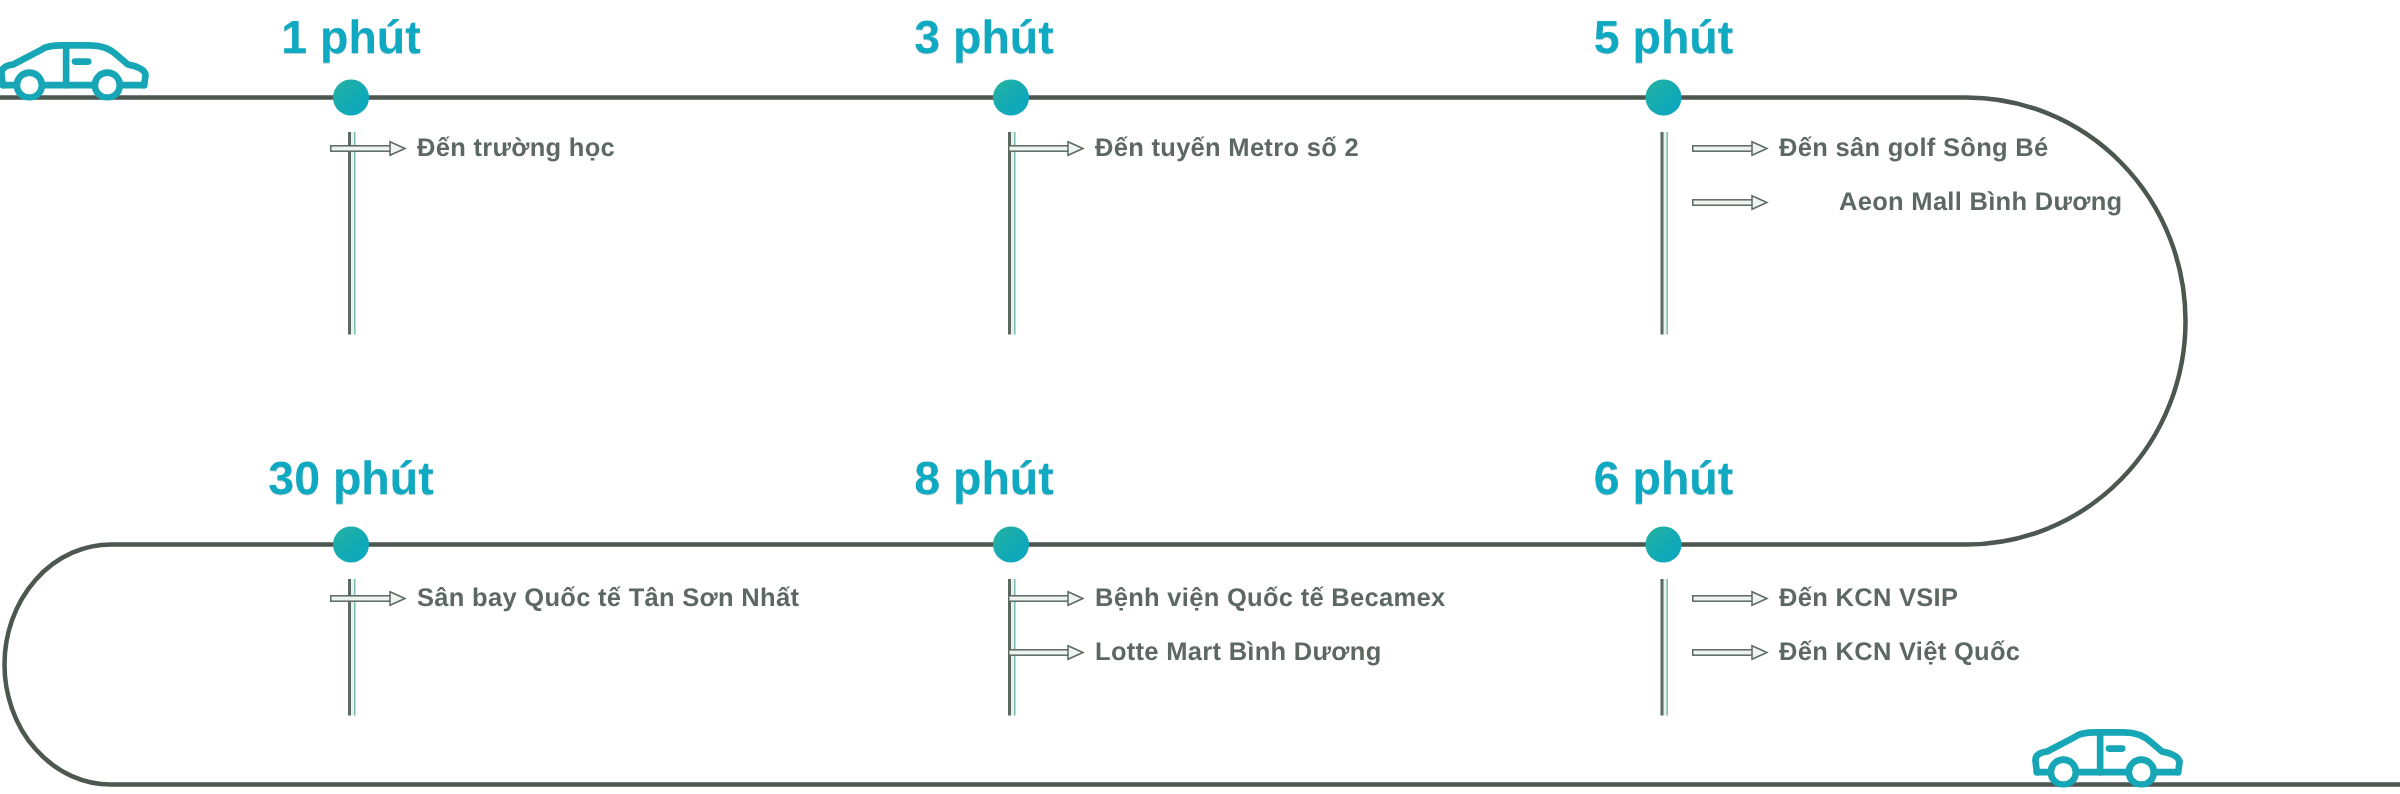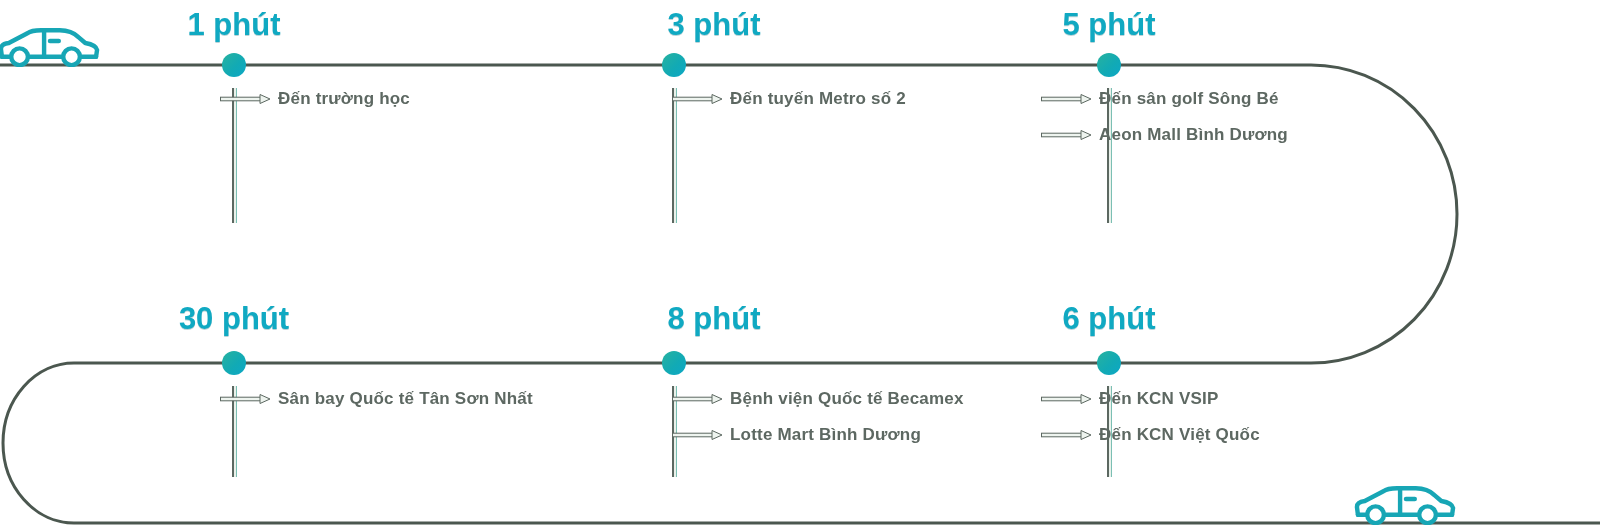--- a/index.html
+++ b/index.html
@@ -27,26 +27,26 @@
   }
   .dest-row{
     position:absolute;display:flex;align-items:center;height:22px;white-space:nowrap;
   }
   .dest-row svg{display:block;flex:0 0 auto;}
   .dest-label{
     margin-left:6px;font-size:17px;font-weight:bold;color:#5d6862;letter-spacing:0.2px;
   }
   .dot.c1{left:222px;} .dot.c2{left:662px;} .dot.c3{left:1097px;}
   .dot.rtop{top:53px;} .dot.rbot{top:351px;}
-  .time-label.c1{left:234px;} .time-label.c2{left:714px;} .time-label.c3{left:1109px;}
+  .time-label.c1{left:234px;} .time-label.c2{left:656px;} .time-label.c3{left:1109px;}
   .time-label.rtop{top:7px;} .time-label.rbot{top:301px;}
   .stem.c1{left:232px;} .stem.c2{left:672px;} .stem.c3{left:1107px;}
   .stem.rtop{top:88px;height:135px;} .stem.rbot{top:386px;height:91px;}
-  .dest-row.c1{left:220px;} .dest-row.c2{left:672px;} .dest-row.c3{left:1041px;}
-  .dest-row.t1{top:88px;} .dest-row.t2{top:124px;}
+  .dest-row.c1{left:220px;} .dest-row.c2{left:672px;} .dest-row.c3{left:1128px;}
+  .dest-row.t1{top:88px;} .dest-row.t2{top:124px;gap:40px;}
   .dest-row.b1{top:388px;} .dest-row.b2{top:424px;}
 </style>
 </head>
 <body>
 
 <div id="canvas">
 
   <svg id="route-svg" viewBox="0 0 1600 529">
     <path d="M 0 65 H 1311 A 146 149 0 0 1 1311 363 H 74 A 71 80 0 0 0 74 523 H 1600" fill="none" stroke="#4b574f" stroke-width="3"></path>
   </svg>

